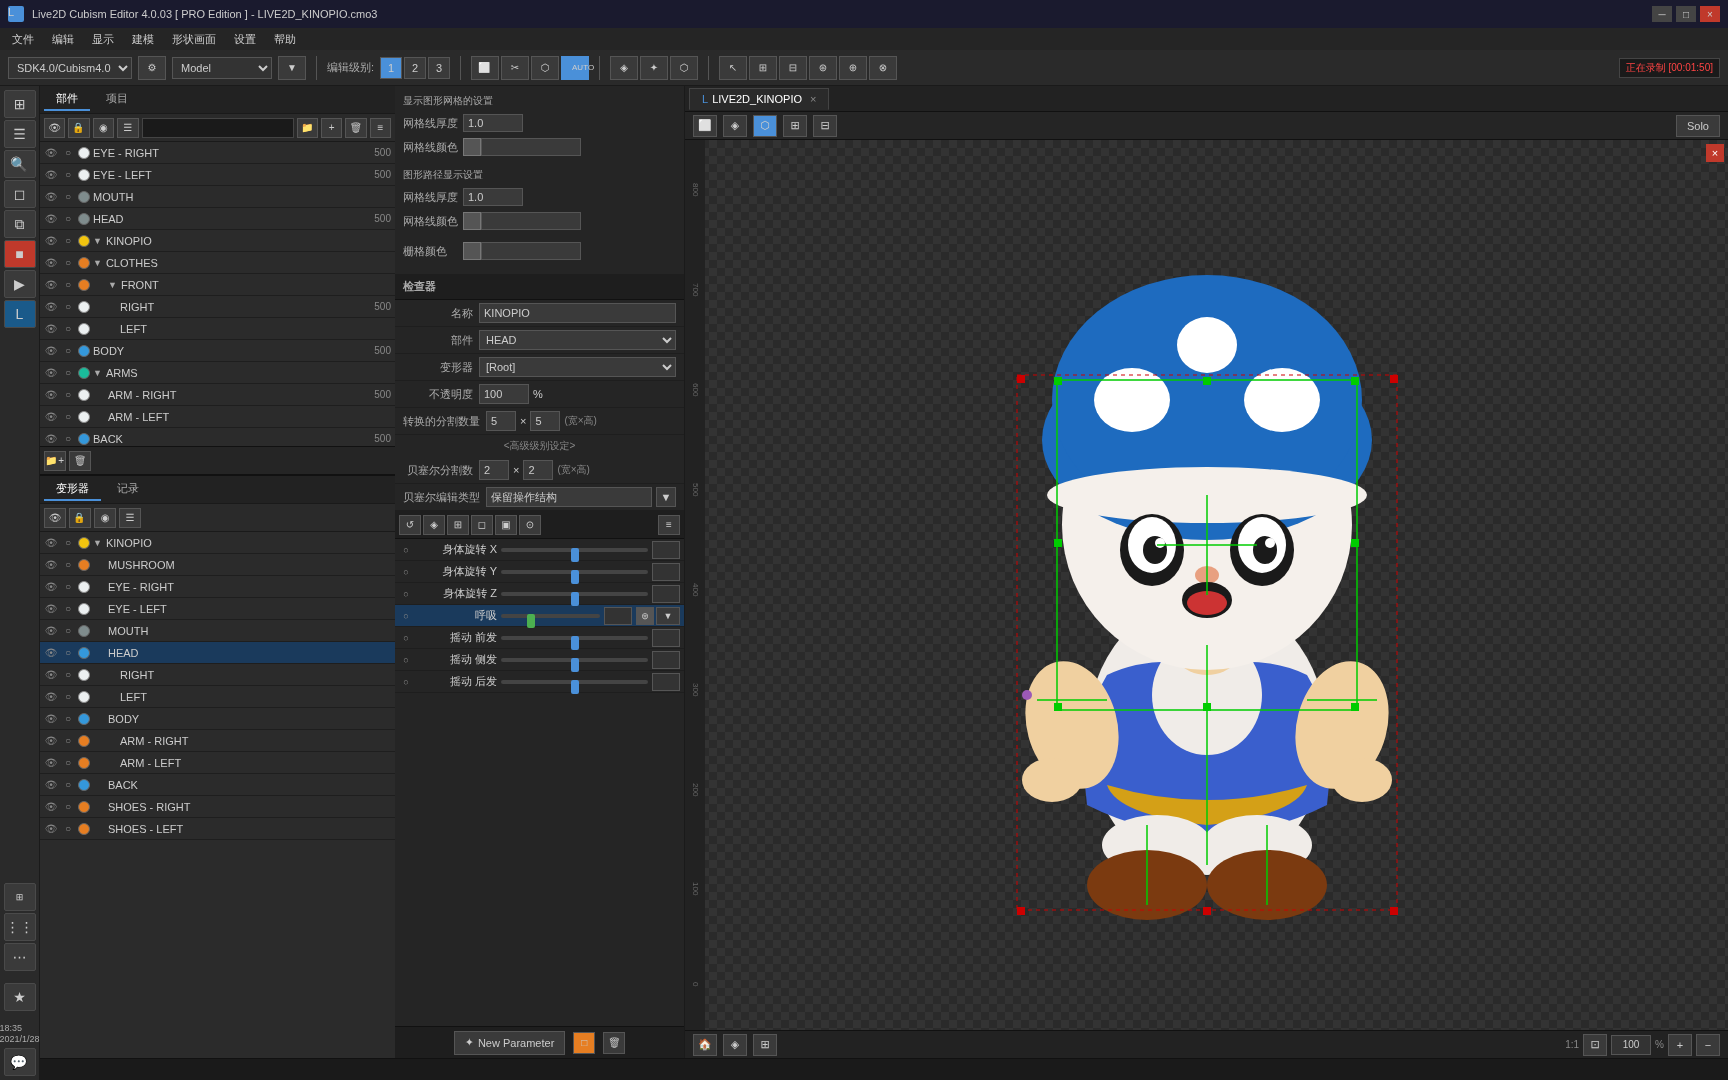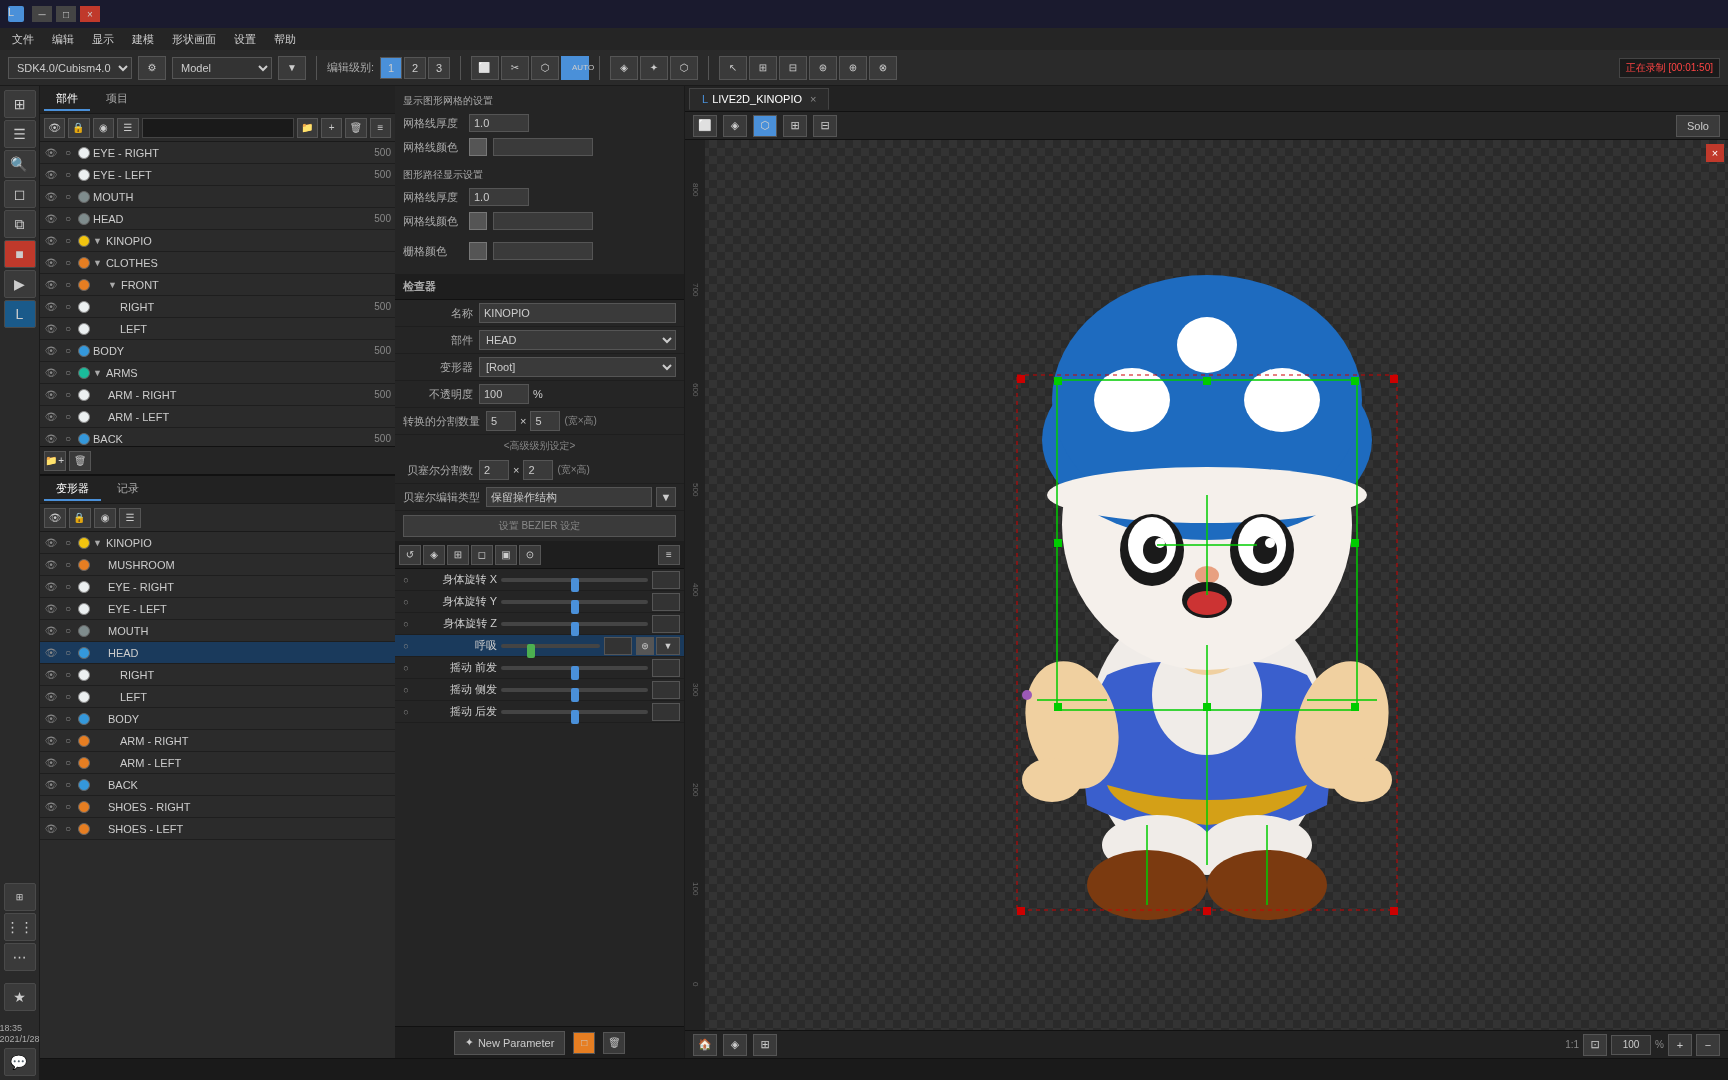--- a/index.html
+++ b/index.html
@@ -239,21 +239,20 @@
       font-weight: bold;
     }
 
     .settings-section {
       background: #252525;
       padding: 8px;
     }
     .settings-row {
       display: flex;
       align-items: center;
-      gap: 6px;
       margin-bottom: 6px;
     }
     .settings-label { font-size: 11px; color: #aaa; min-width: 60px; }
     .settings-swatch { width: 18px; height: 18px; background: #555; border: 1px solid #777; flex-shrink: 0; }
     .settings-input {
       width: 60px;
       height: 18px;
       background: #3a3a3a;
       border: 1px solid #555;
       color: #ccc;
@@ -521,20 +520,21 @@
       display: flex;
       flex-direction: column;
       overflow: hidden;
     }
   </style>
 </head>
 <body>
 
 <div class="title-bar">
   <div class="title-bar-icon">L</div>
+  <span class="title-bar-text">Live2D Cubism Editor 4.0.03  [ PRO Edition ]  - LIVE2D_KINOPIO.cmo3</span>
   <div class="title-bar-controls">
     <button class="title-bar-btn">─</button>
     <button class="title-bar-btn">□</button>
     <button class="title-bar-btn close">×</button>
   </div>
 </div>
 
 <div class="menu-bar">
   <span class="menu-item">文件</span>
   <span class="menu-item">编辑</span>
@@ -970,23 +970,20 @@
           <span style="font-size:10px; color:#888;">(宽×高)</span>
         </div>
       </div>
       <div class="inspector-row">
         <span class="inspector-label">贝塞尔编辑类型</span>
         <div class="inspector-group">
           <input class="inspector-value" type="text" style="flex: 1 1 0%;" value="保留操作结构">
           <div style="width:20px; height:20px; background:#3a3a3a; border:1px solid #555; display:flex; align-items:center; justify-content:center; cursor:pointer; color:#ccc;">▼</div>
         </div>
       </div>
-      <div style="padding:4px 8px;">
-        <button style="width:100%; height:22px; background:#3a3a3a; border:1px solid #555; color:#888; font-size:10px; cursor:pointer;">设置 BEZIER 设定</button>
-      </div>
     </div>
 
     <div class="params-section">
       <div class="params-toolbar">
         <div class="toolbar-btn" style="width:22px; height:20px;">↺</div>
         <div class="toolbar-btn" style="width:22px; height:20px;">◈</div>
         <div class="toolbar-btn" style="width:22px; height:20px;">⊞</div>
         <div class="toolbar-btn" style="width:22px; height:20px;">◻</div>
         <div class="toolbar-btn" style="width:22px; height:20px;">▣</div>
         <div class="toolbar-btn" style="width:22px; height:20px;">⊙</div>

